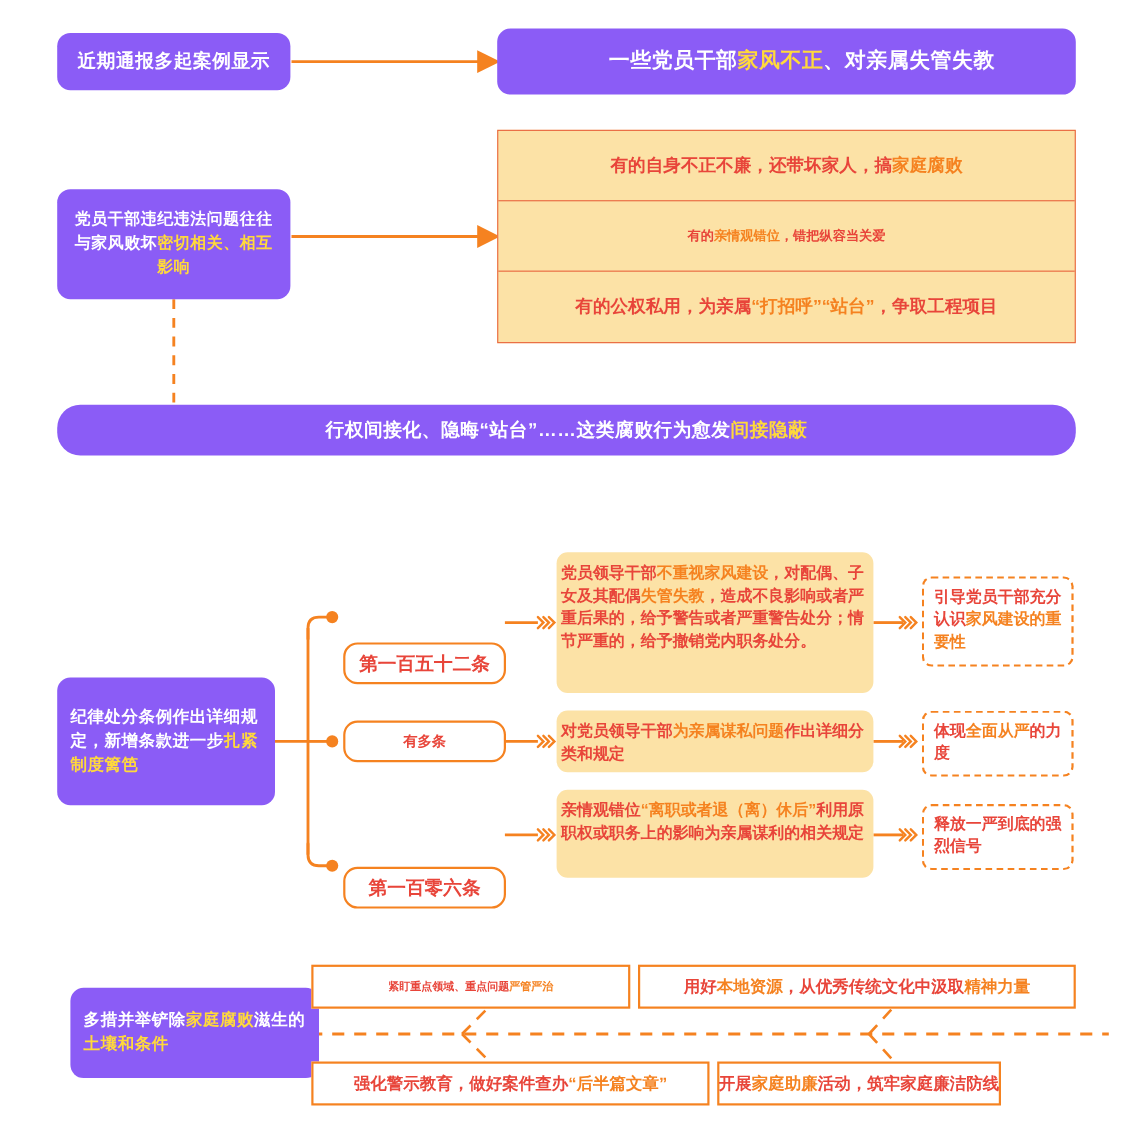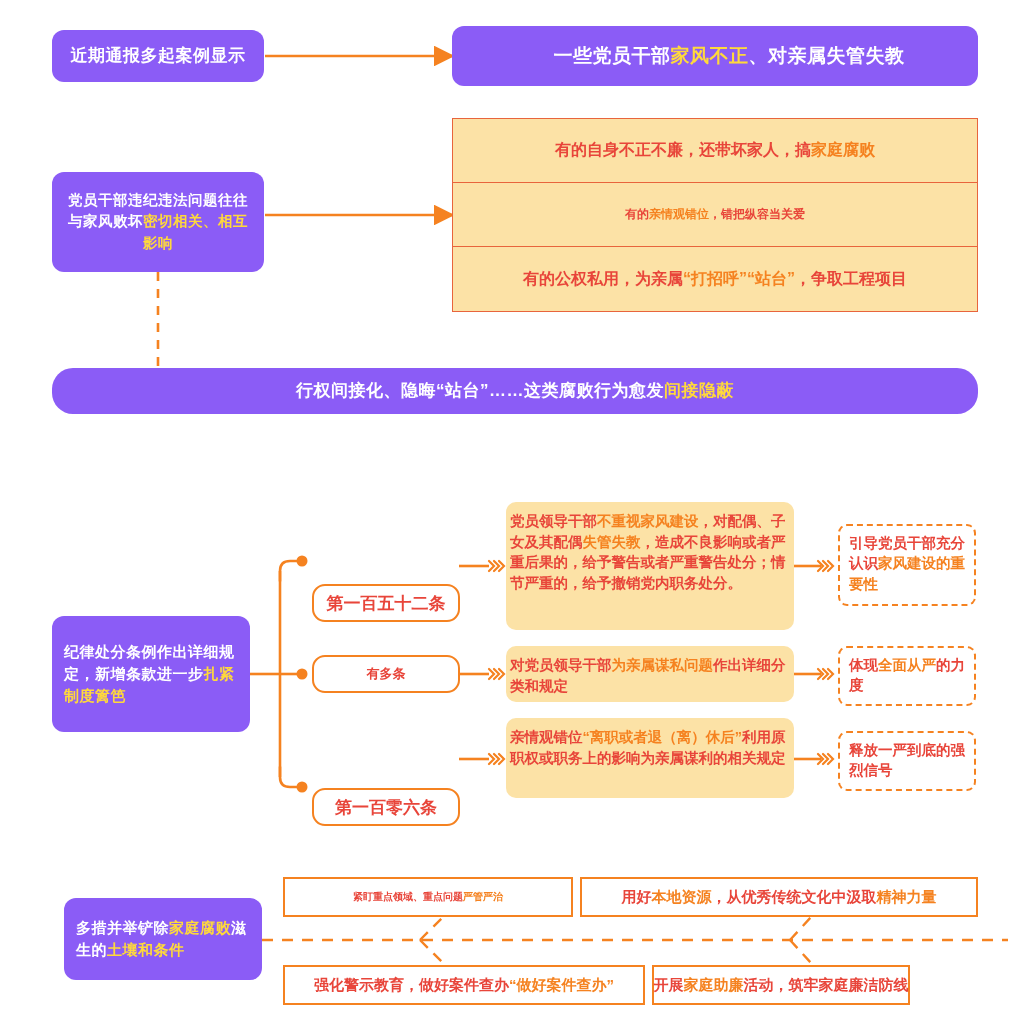--- a/index.html
+++ b/index.html
@@ -227,33 +227,33 @@
   <div class="abs pill" style="left:312px; top:740px; width:148px; height:38px; font-size:17px;margin-top:48px;">
     <span>第一百零六条</span>
   </div>
   <div class="abs soft-card" style="left:506px; top:718px; width:288px; height:80px; font-size:14.5px;">
     <span><span>亲情观错位</span><span class="hl-o">“离职或者退（离）休后”</span><span>利用原职权或职务上的影响为亲属谋利的相关规定</span></span>
   </div>
   <div class="abs dashed-card" style="left:838px; top:731px; width:138px; height:60px; font-size:14.5px;">
     <span><span>释放一严到底</span><span>的强烈信号</span></span>
   </div>
 
-  <div class="abs red-box" style="left:64px; top:898px; width:198px; height:82px; font-size:15px; padding:0 12px; text-align:left; justify-content:flex-start;">
+  <div class="abs red-box" style="left:64px; top:898px; width:226px; height:82px; font-size:15px; padding:0 12px; text-align:left; justify-content:flex-start;">
     <span><span>多措并举铲除</span><span class="hl-y">家庭腐败</span><span>滋生的</span><span class="hl-y">土壤和条件</span></span>
   </div>
 
   <div class="abs rect-box" style="left:283px; top:877px; width:290px; height:40px; font-size:10px;">
     <span><span>紧盯重点领域、重点问题</span><span class="hl-o">严管严治</span></span>
   </div>
 
   <div class="abs rect-box" style="left:580px; top:877px; width:398px; height:40px; font-size:15px;">
     <span><span>用好</span><span class="hl-o">本地资源</span><span>，从优秀传统文化中汲取</span><span class="hl-o">精神力量</span></span>
   </div>
 
   <div class="abs rect-box" style="left:283px; top:965px; width:362px; height:40px; font-size:15px;">
-    <span><span>强化警示教育，做好案件查办</span><span class="hl-o">“做好案件查办”</span></span>
+    <span><span>强化警示教育，做好案件查办</span><span class="hl-o">“后半篇文章”</span></span>
   </div>
 
   <div class="abs rect-box" style="left:652px; top:965px; width:258px; height:40px; font-size:15px;">
     <span><span>开展</span><span class="hl-o">家庭助廉</span><span>活动，筑牢家庭廉洁防线</span></span>
   </div>
 
 </div>
 
 </body></html>

